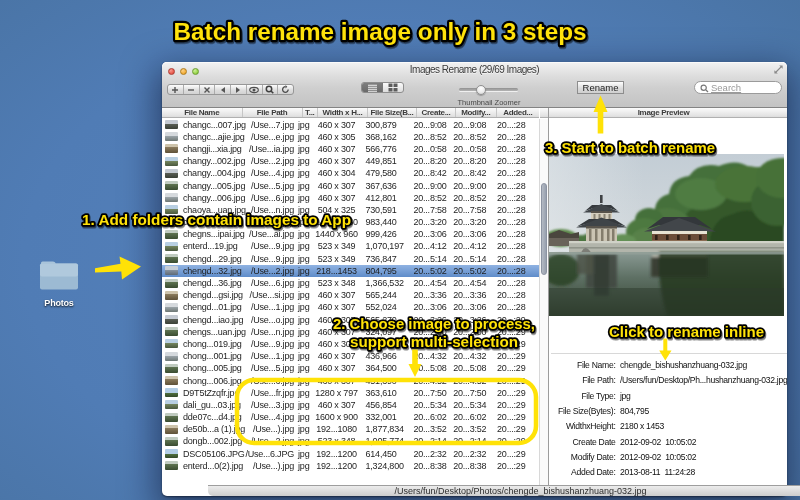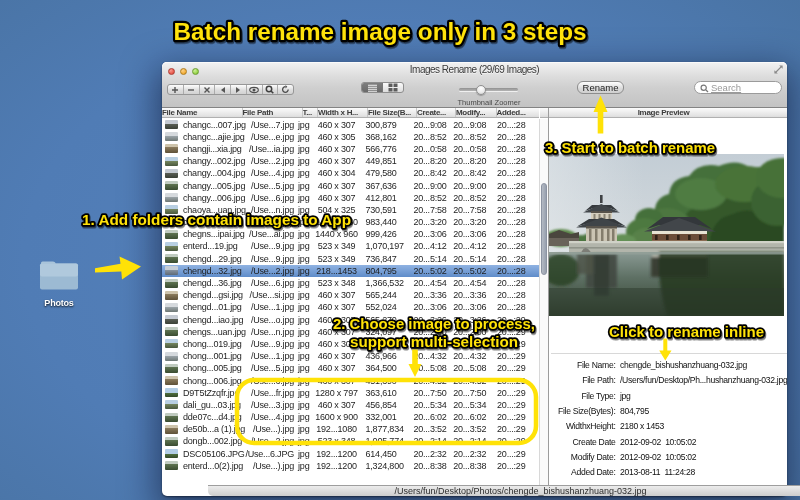--- a/index.html
+++ b/index.html
@@ -38,32 +38,32 @@
 .vseg .b { flex:1; display:flex;align-items:center;justify-content:center; }
 .slider { position:absolute; left:297px; top:26px; width:59px; height:3px;
   background:linear-gradient(#909090,#b5b5b5); border-radius:2px; box-shadow:0 1px 0 rgba(255,255,255,.7); }
 .knob { position:absolute; left:17px; top:-3.5px; width:10px; height:10px; border-radius:50%;
   background: radial-gradient(circle at 50% 30%, #ffffff, #e8e8e8 60%, #cycles 100%);
   background: radial-gradient(circle at 50% 30%, #ffffff, #ececec 55%, #c9c9c9);
   border:0.5px solid #8f8f8f; box-shadow:0 1px 1px rgba(0,0,0,.25); }
 .slabel { position:absolute; left:281px; top:36px; width:92px; text-align:center;
   font-size:7.5px; color:#4a4a4a; }
 .renbtn { position:absolute; left:415px; top:19px; width:47px; height:13px;
-  background:linear-gradient(#fefefe,#dadada 60%,#cfcfcf); border:1px solid #8d8d8d; border-radius:6px;
+  background:linear-gradient(#fefefe,#dadada 60%,#cfcfcf); border:1px solid #8d8d8d; border-radius:0;
   font-size:9.5px; color:#1d1d1d; text-align:center; line-height:11px; }
 .search { position:absolute; left:532px; top:19px; width:88px; height:13px;
   background:#fff; border:1px solid #9b9b9b; border-radius:7px;
   font-size:9.5px; color:#9a9a9a; line-height:11px; padding-left:16px;text-decoration:underline; }
 .search svg { position:absolute; left:5px; top:2px; }
 
 .hdr { position:absolute; top:46px; height:10px;
   background:linear-gradient(#fbfbfb,#e4e4e4 80%,#dcdcdc); border-bottom:1px solid #b0b0b0;
   font-size:8px; letter-spacing:-0.3px; font-weight:bold; color:#3c3c3c; }
 .thead { left:0; width:377px; display:flex; }
-.thead div { border-right:1px solid #c6c6c6; overflow:hidden; white-space:nowrap; line-height:10px;}
+.thead div { text-align:center; border-right:1px solid #c6c6c6; overflow:hidden; white-space:nowrap; line-height:10px;}
 .phead { left:378px; width:247px; text-align:center; line-height:10px; border-radius:0; }
 
 .tbody { position:absolute; left:0; top:56.5px; width:377px; height:366px; overflow:hidden; background:#fff; }
 .tr { display:flex; height:12.2px; align-items:center; font-size:9px; letter-spacing:-0.2px; color:#1e1e1e; white-space:nowrap; }
 .tr.sel { background:linear-gradient(#8fb2e2,#5f8cc9); }
 .tr div { flex:none; }
 .c0 { width:74px; display:flex; align-items:center; }
 .thm { width:13px; height:9px; margin-left:3px; flex:none; border-radius:1px; }
 .nm { margin-left:5px; }
 .c1 { width:60px;   text-align:right; padding-right:2px; }

